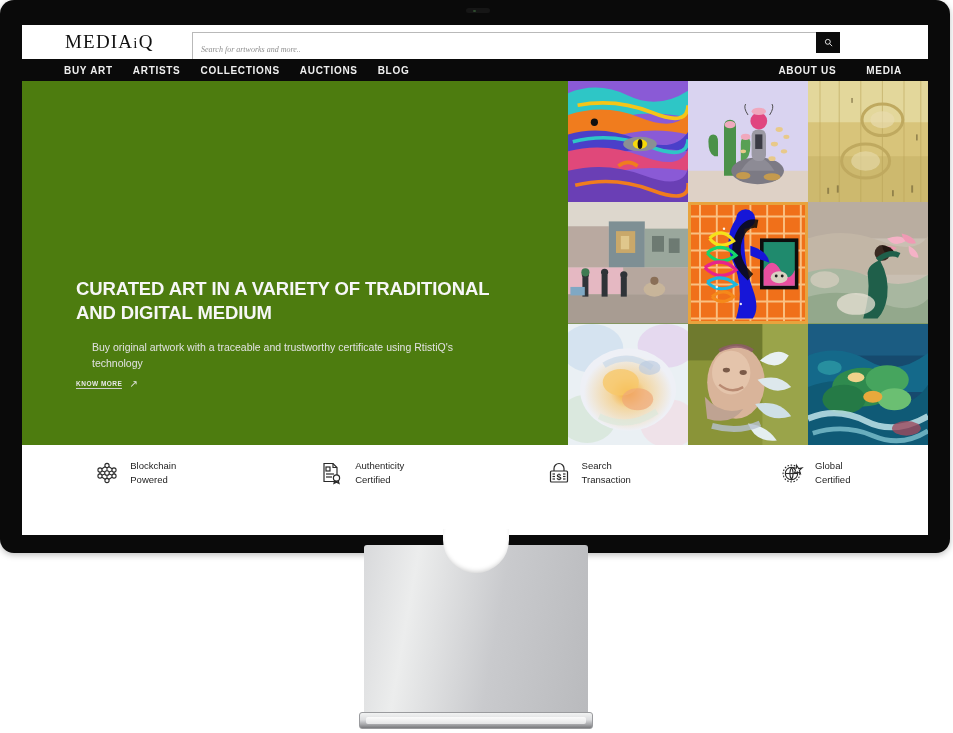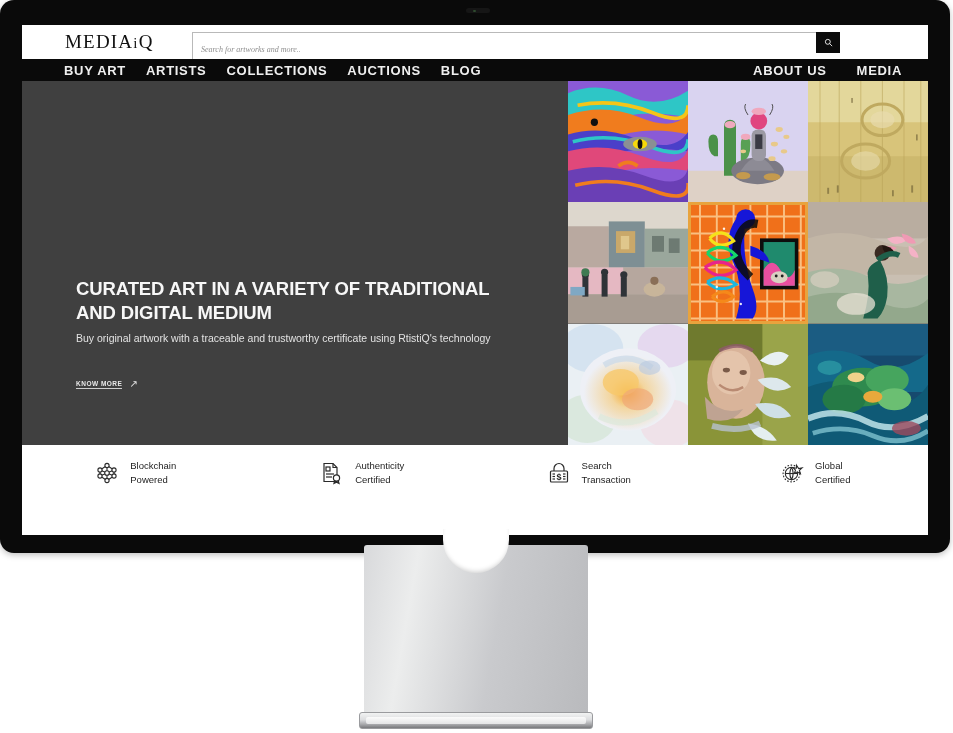--- a/index.html
+++ b/index.html
@@ -181,54 +181,54 @@
     gap: 20px;
   }
   .nav-right {
     position: absolute;
     right: 26px;
     display: flex;
     gap: 30px;
   }
   .nav-item {
     color: #efefef;
-    font-size: 13px;
+    font-size: 10px;
     letter-spacing: 0.7px;
     font-weight: 700;
     white-space: nowrap;
     cursor: pointer;
   }
 
   
   .hero {
     position: absolute;
     left: 0; top: 56px;
     width: 906px;
     height: 364px;
-    background: #404040;
+    background: #4d7c0f;
   }
   .hero-copy {
     position: absolute;
     left: 54px;
     top: 196px;
     width: 430px;
   }
   .hero-title {
     color: #f7f7f7;
     font-size: 18.5px;
     font-weight: 700;
     line-height: 1.28;
     letter-spacing: -0.1px;
     margin: 0 0 7px 0;
   }
   .hero-sub {
     color: #e2e2e2;
     font-size: 10.5px;
     line-height: 1.45;
-    margin: 0;
+    margin: 16px;
   }
   .know-more {
     position: absolute;
     left: 54px;
     top: 298px;
     display: flex;
     align-items: center;
     gap: 7px;
     cursor: pointer;
   }

